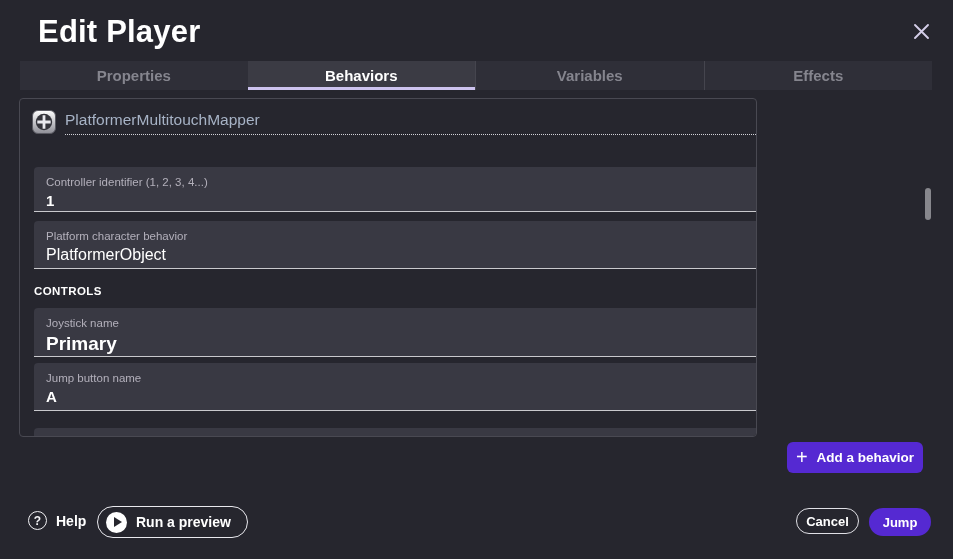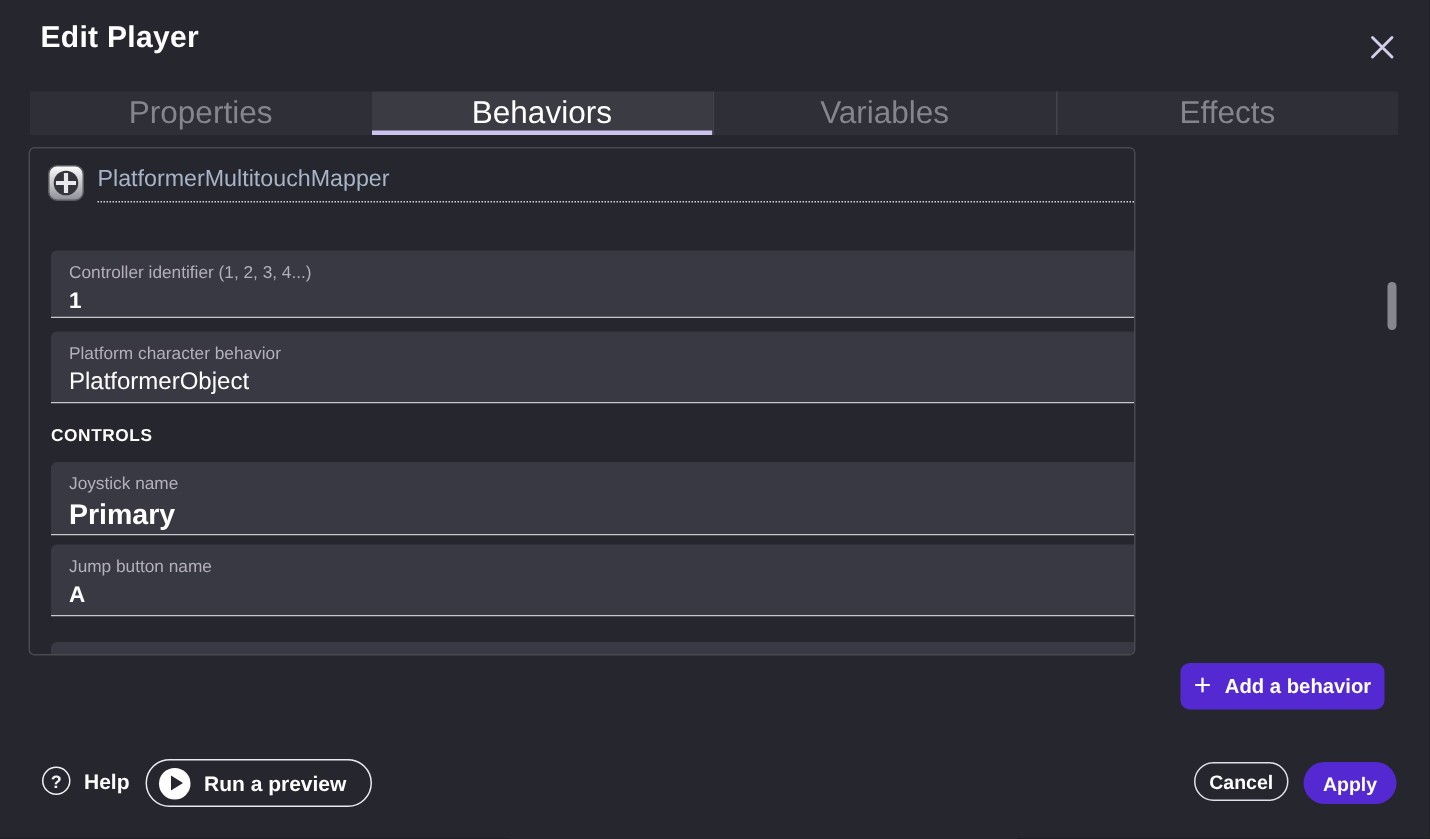--- a/index.html
+++ b/index.html
@@ -2,28 +2,28 @@
 <html style="--accent: #5529d2; --tab-underline: #cdc3ef; --field-underline: #c9c9cd;"><head>
 <meta charset="utf-8">
 <style>
   * { margin:0; padding:0; box-sizing:border-box; }
   html,body { background:#1a1a20; }
   .dialog {
     position:relative; width:953px; height:559px;
     background:#26262e; overflow:hidden;
     font-family:"Liberation Sans", sans-serif; color:#fff;
   }
-  .title { position:absolute; left:27px; top:14px; font-size:20px; font-weight:700; letter-spacing:.2px; }
+  .title { position:absolute; left:38px; top:14px; font-size:31px; font-weight:700; letter-spacing:.2px; }
   .close-btn { position:absolute; right:21px; top:20px; width:22px; height:22px; cursor:pointer;
     display:flex; align-items:center; justify-content:center; }
 
   
   .tabbar { position:absolute; left:20px; top:61px; width:912px; height:29px; display:flex; }
   .tab { flex:1; display:flex; align-items:center; justify-content:center;
-    background:#2f2f38; color:#85858e; font-size:21px; font-weight:400; cursor:pointer; }
+    background:#2f2f38; color:#85858e; font-size:15px; font-weight:700; cursor:pointer; }
   .tab + .tab { border-left:1px solid #45454e; }
   .tab.active { background:#3b3b44; color:#fff; box-shadow: inset 0 -3px 0 var(--tab-underline,#cdc3ef); border-left:none; }
 
   
   .panel { position:absolute; left:19px; top:98px; width:738px; height:339px;
     border:1px solid #494952; border-radius:4px; background:#26262e; overflow:hidden; }
   .bhv-header { position:absolute; left:0; top:0; width:100%; height:44px; }
   .bhv-icon { position:absolute; left:12px; top:11px; width:24px; height:24px; }
   .bhv-name { position:absolute; left:45px; top:12px; width:757px; font-size:15.5px;
     color:#a7b3c6; padding-bottom:5px; border-bottom:1px dotted #d2d2d8; cursor:text; }
@@ -170,15 +170,15 @@
   </div>
 
   <button class="preview-btn">
     <span class="play-circle">
         <span class="play-tri"></span>
       </span>
     <span>Run a preview</span>
   </button>
 
   <button class="cancel-btn">Cancel</button>
-  <button class="apply-btn">Apply</button>
+  <button class="apply-btn">Jump</button>
 
 </div>
 
 </body></html>

